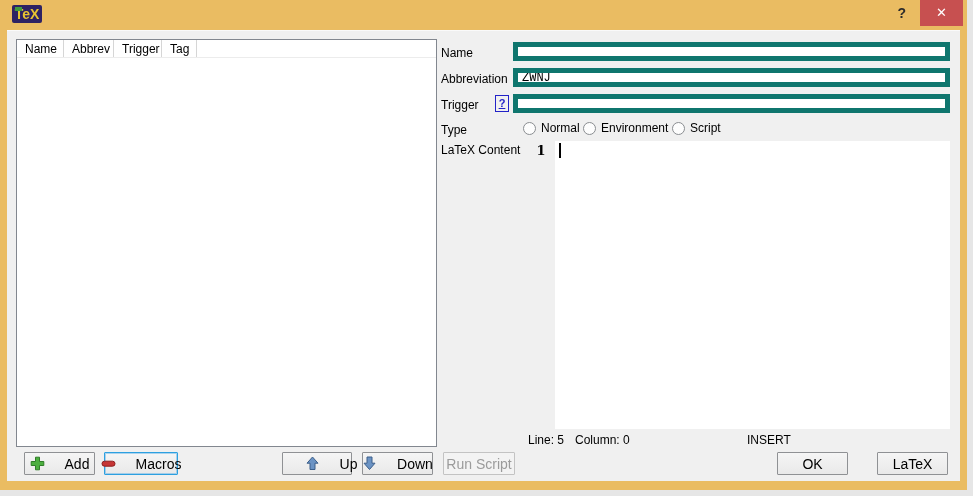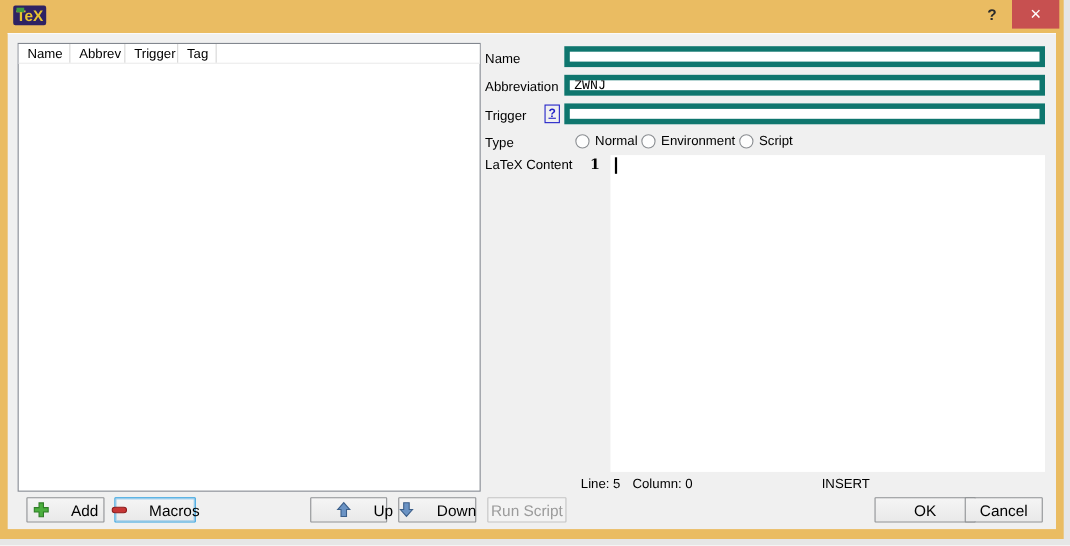--- a/index.html
+++ b/index.html
@@ -55,21 +55,21 @@
   
   .btn { position:absolute; top:421px; height:23px; background:linear-gradient(180deg,#f5f5f5,#e9e9e9);
          border:1px solid #8f9194; border-radius:1px; font-family:"Liberation Sans", sans-serif;
          font-size:14px; color:#000; display:flex; align-items:center; justify-content:center; gap:20px; cursor:pointer; }
   .btn svg { flex:0 0 auto; }
   .btn-add { left:17px; width:71px; }
   .btn-remove { left:97px; width:74px; border:1px solid #2da0e0; box-shadow:inset 0 0 0 1px rgba(80,170,230,.45); }
   .btn-up { left:275px; width:70px;padding-left:28px; }
   .btn-down { left:355px; width:71px; }
   .btn-run { left:436px; width:72px; border-color:#c3c3c3; color:#9b9b9b; background:#f3f3f3; cursor:default; }
-  .btn-ok { left:788px; width:92px; }
+  .btn-ok { left:770px; width:71px; }
   .btn-cancel { left:870px; width:71px; }
 </style>
 </head>
 <body>
 
 <div class="screen">
   <div class="window">
 
     <div class="titlebar">
       <div class="app-icon">TeX</div>
@@ -159,18 +159,18 @@
 
       <div class="btn btn-run">
         <span>Run Script</span>
       </div>
 
       <div class="btn btn-ok">
         <span>OK</span>
       </div>
 
       <div class="btn btn-cancel">
-        <span>Cancel</span>
+        <span>LaTeX</span>
       </div>
 
     </div>
   </div>
 </div>
 
 </body></html>

